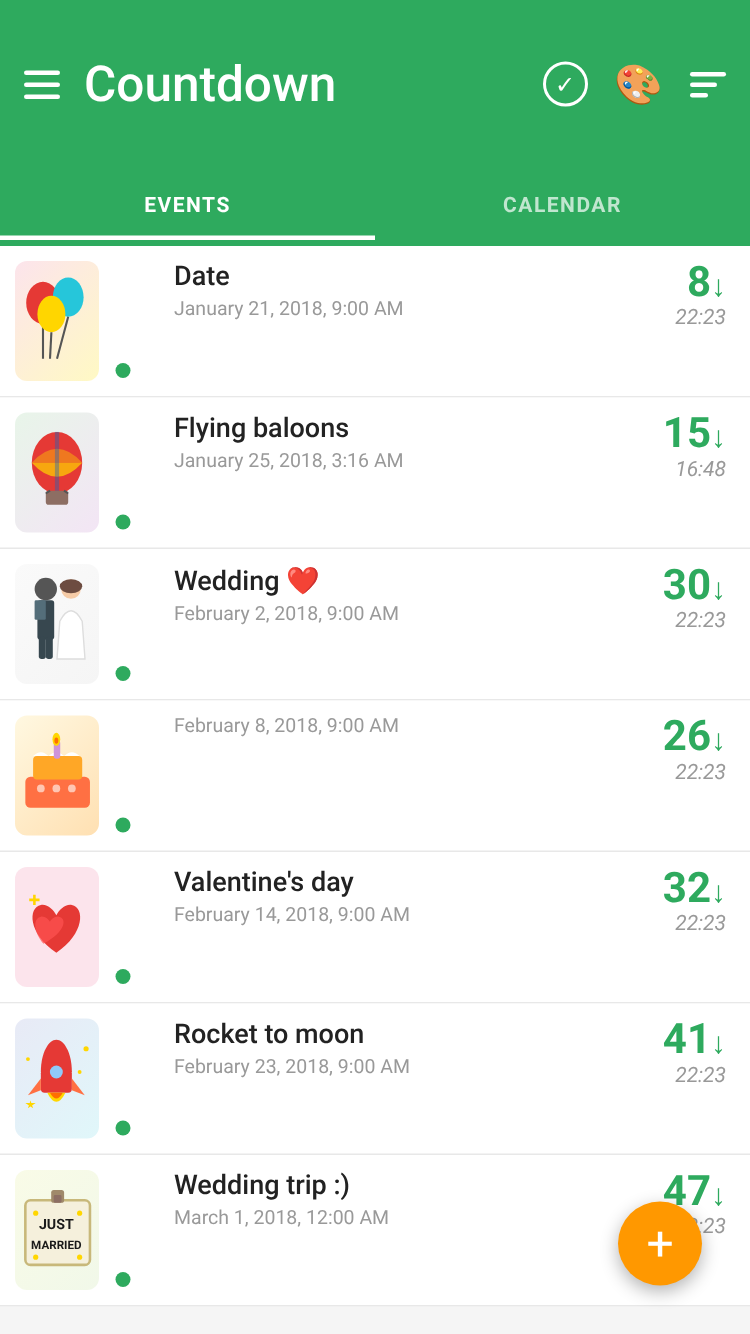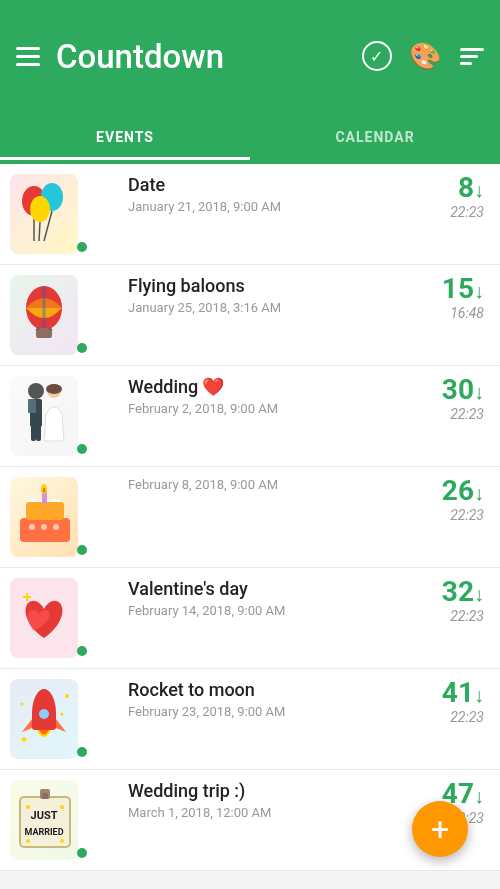--- a/index.html
+++ b/index.html
@@ -117,21 +117,21 @@
       display: flex;
       align-items: flex-start;
       background: white;
       border-bottom: 1px solid #e8e8e8;
       padding: 10px 16px 10px 10px;
       position: relative;
       min-height: 100px;
       gap: 36px;
     }
     .event-thumbnail {
-      width: 68px;
+      width: 56px;
       height: 80px;
       border-radius: 8px;
       overflow: hidden;
       flex-shrink: 0;
       background: #f0f0f0;
       display: flex;
       align-items: center;
       justify-content: center;
       font-size: 44px;
       position: relative;

